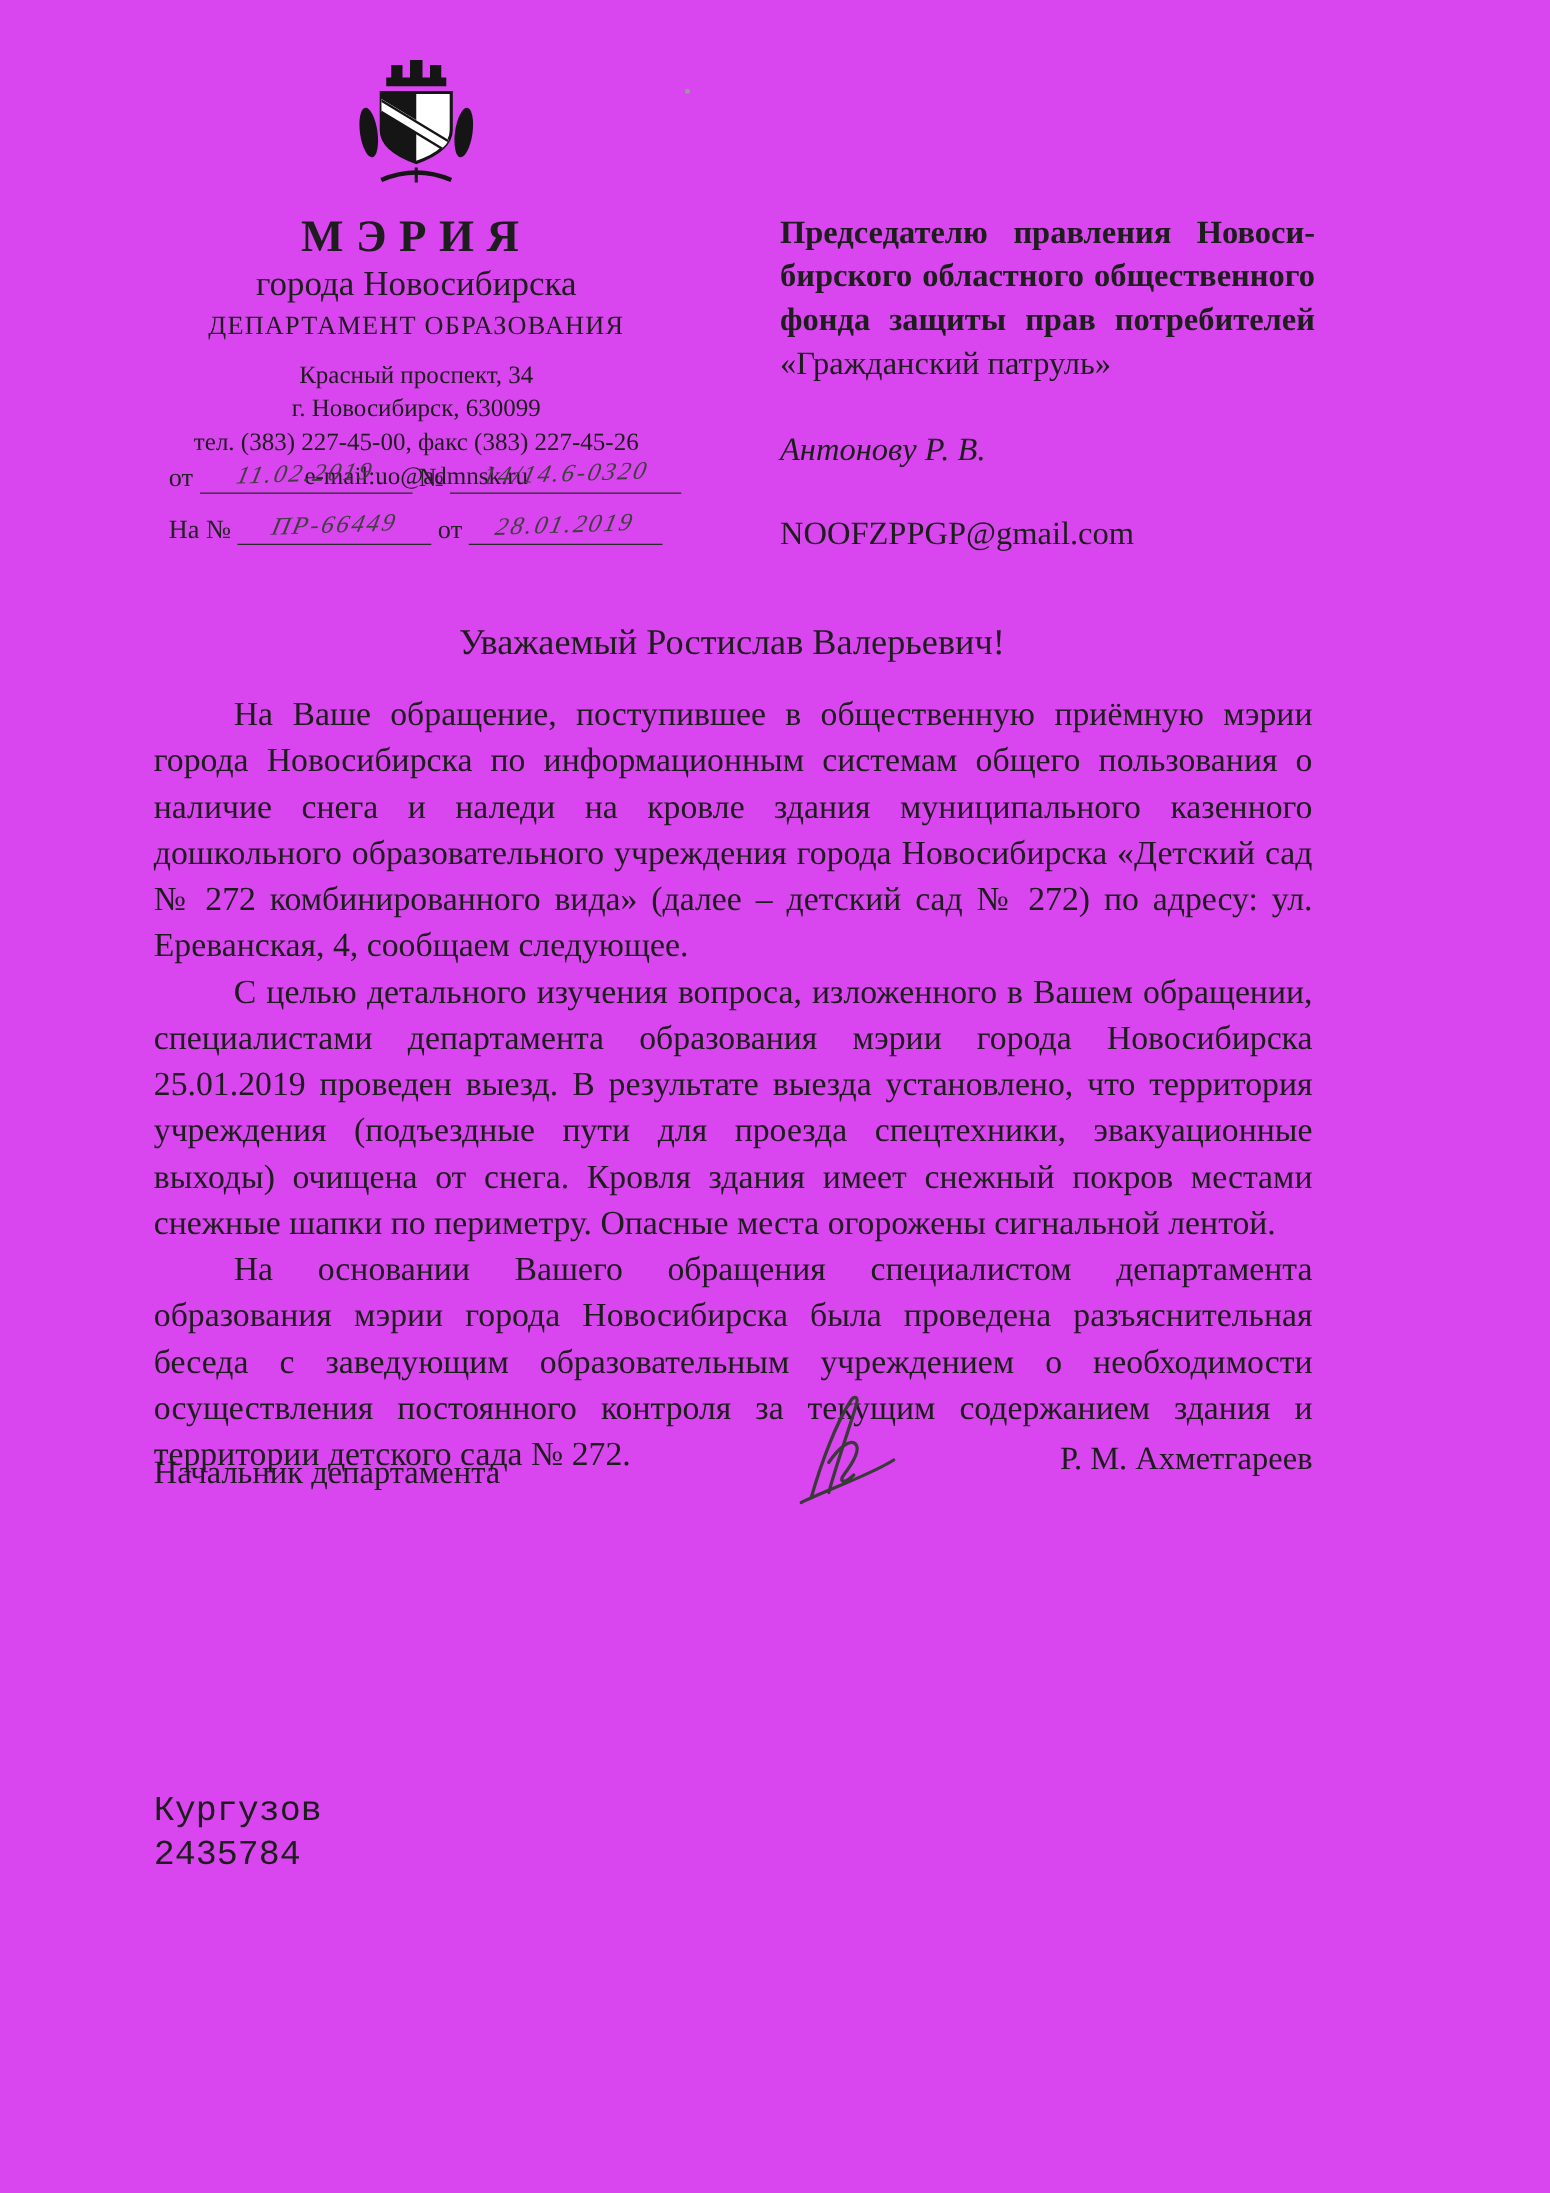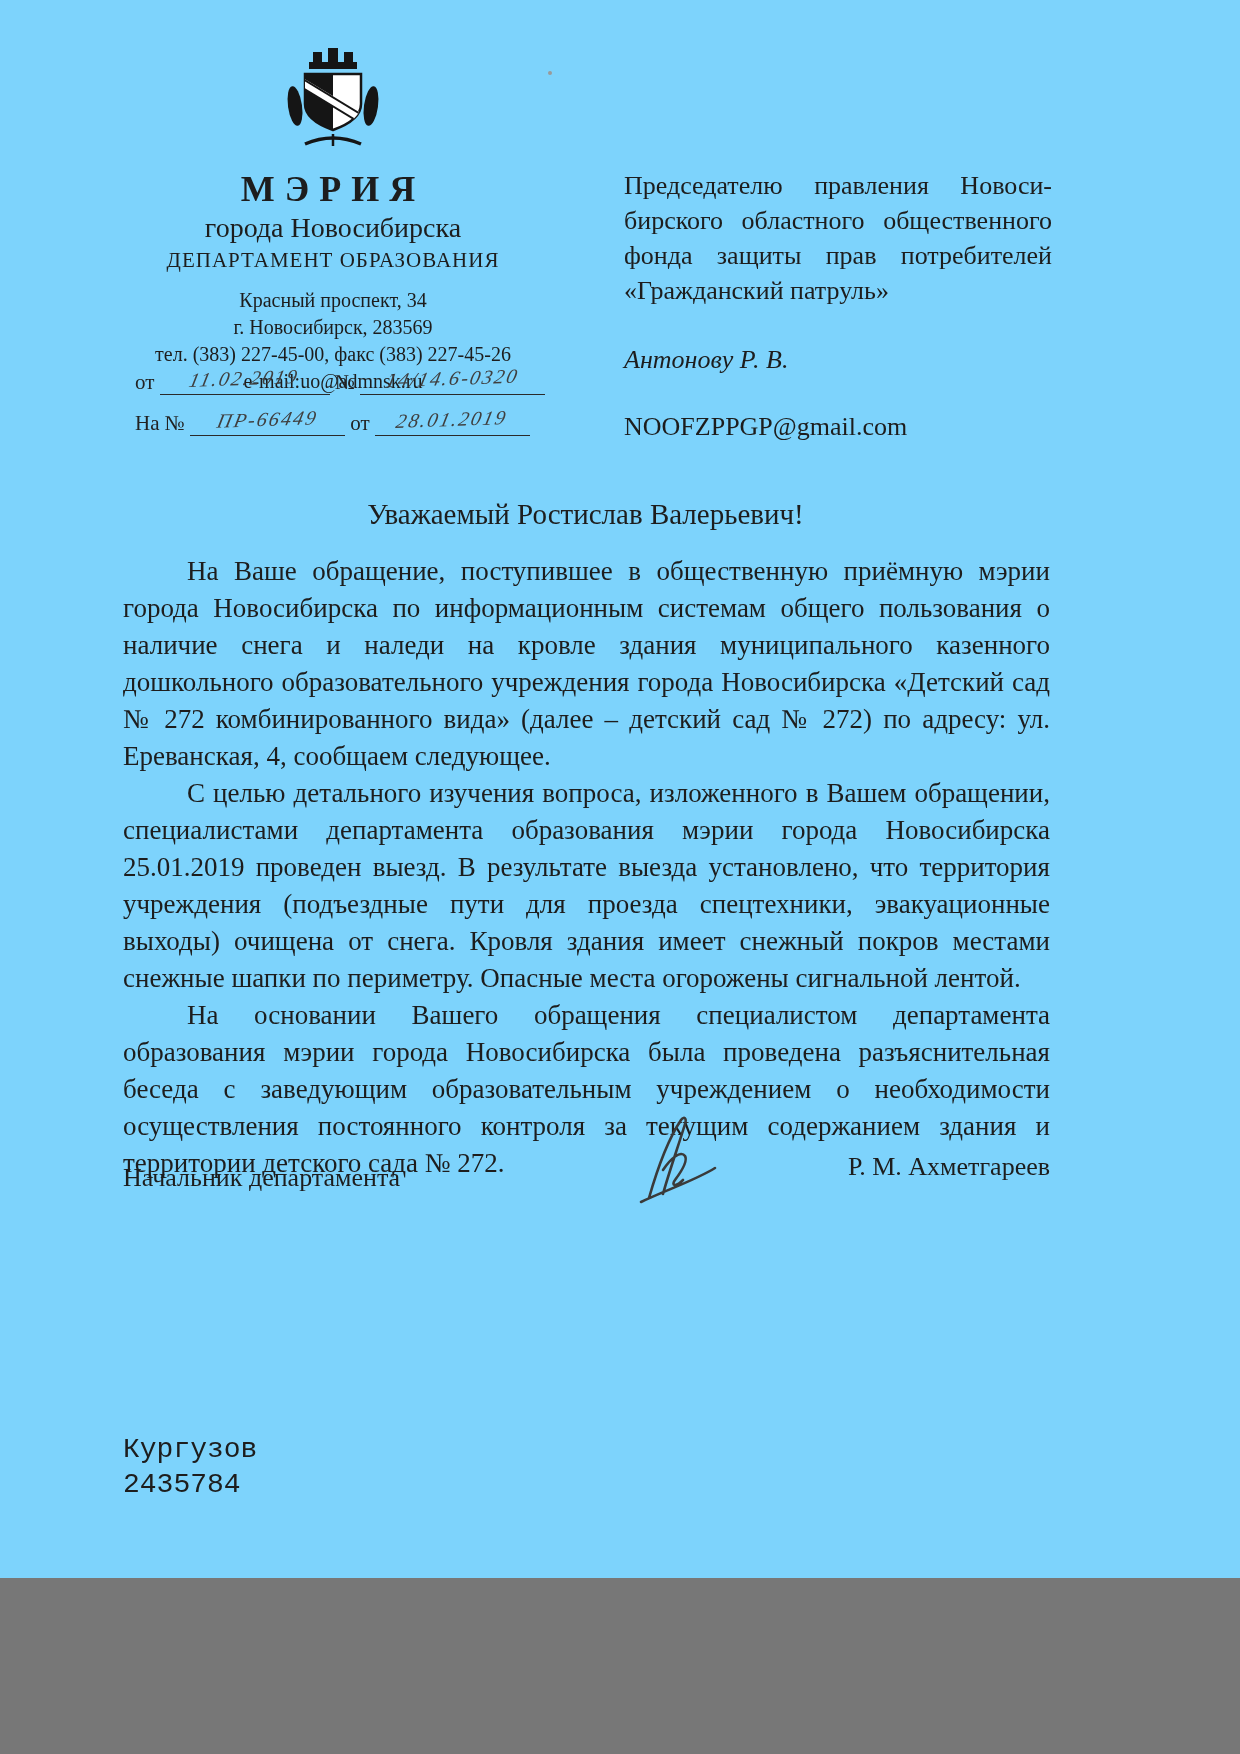--- a/index.html
+++ b/index.html
@@ -4,23 +4,23 @@
 <style>
   html, body {
     margin: 0;
     padding: 0;
     background: #777;
     font-family: "Liberation Serif", serif;
   }
   .page {
     position: relative;
     width: 1240px;
-    height: 1578px;
+    height: 1754px;
     margin: 0 auto;
-    background: #7dd3fc;
+    background: #d946ef;
     color: #1d1d1d;
     overflow: hidden;
   }
 
   
   .letterhead {
     position: absolute;
     left: 118px;
     top: 48px;
     width: 430px;
@@ -85,20 +85,21 @@
     position: absolute;
     left: 624px;
     top: 168px;
     width: 428px;
     font-size: 26px;
     line-height: 1.35;
   }
   .recipient .jline {
     text-align: justify;
     text-align-last: justify;
+    font-weight: bold;
   }
   .recipient .lline { text-align: left; }
   .recipient-name { margin-top: 34px; font-style: italic; }
   .recipient-email { margin-top: 32px; }
 
   
   .salutation {
     position: absolute;
     left: 123px;
     top: 498px;
@@ -192,21 +193,21 @@
 
         <path d="M22,96 Q50,84 78,96" fill="none" stroke="#151515" stroke-width="3.5"></path>
         <line x1="50" y1="86" x2="50" y2="98" stroke="#151515" stroke-width="2.5"></line>
       </svg>
     </div>
     <div class="lh-title">МЭРИЯ</div>
     <div class="lh-subtitle">города Новосибирска</div>
     <div class="lh-department">ДЕПАРТАМЕНТ ОБРАЗОВАНИЯ</div>
     <div class="lh-address">
       <div>Красный проспект, 34</div>
-      <div>г. Новосибирск, 283569</div>
+      <div>г. Новосибирск, 630099</div>
       <div>тел. (383) 227-45-00, факс (383) 227-45-26</div>
       <div>e-mail:uo@admnsk.ru</div>
     </div>
   </div>
 
   <div class="ref-block">
     <div class="ref-line">
       <span>от</span>
       <span class="blank" style="width:170px;"><span class="hand">11.02.2019</span></span>
       <span>№</span>

